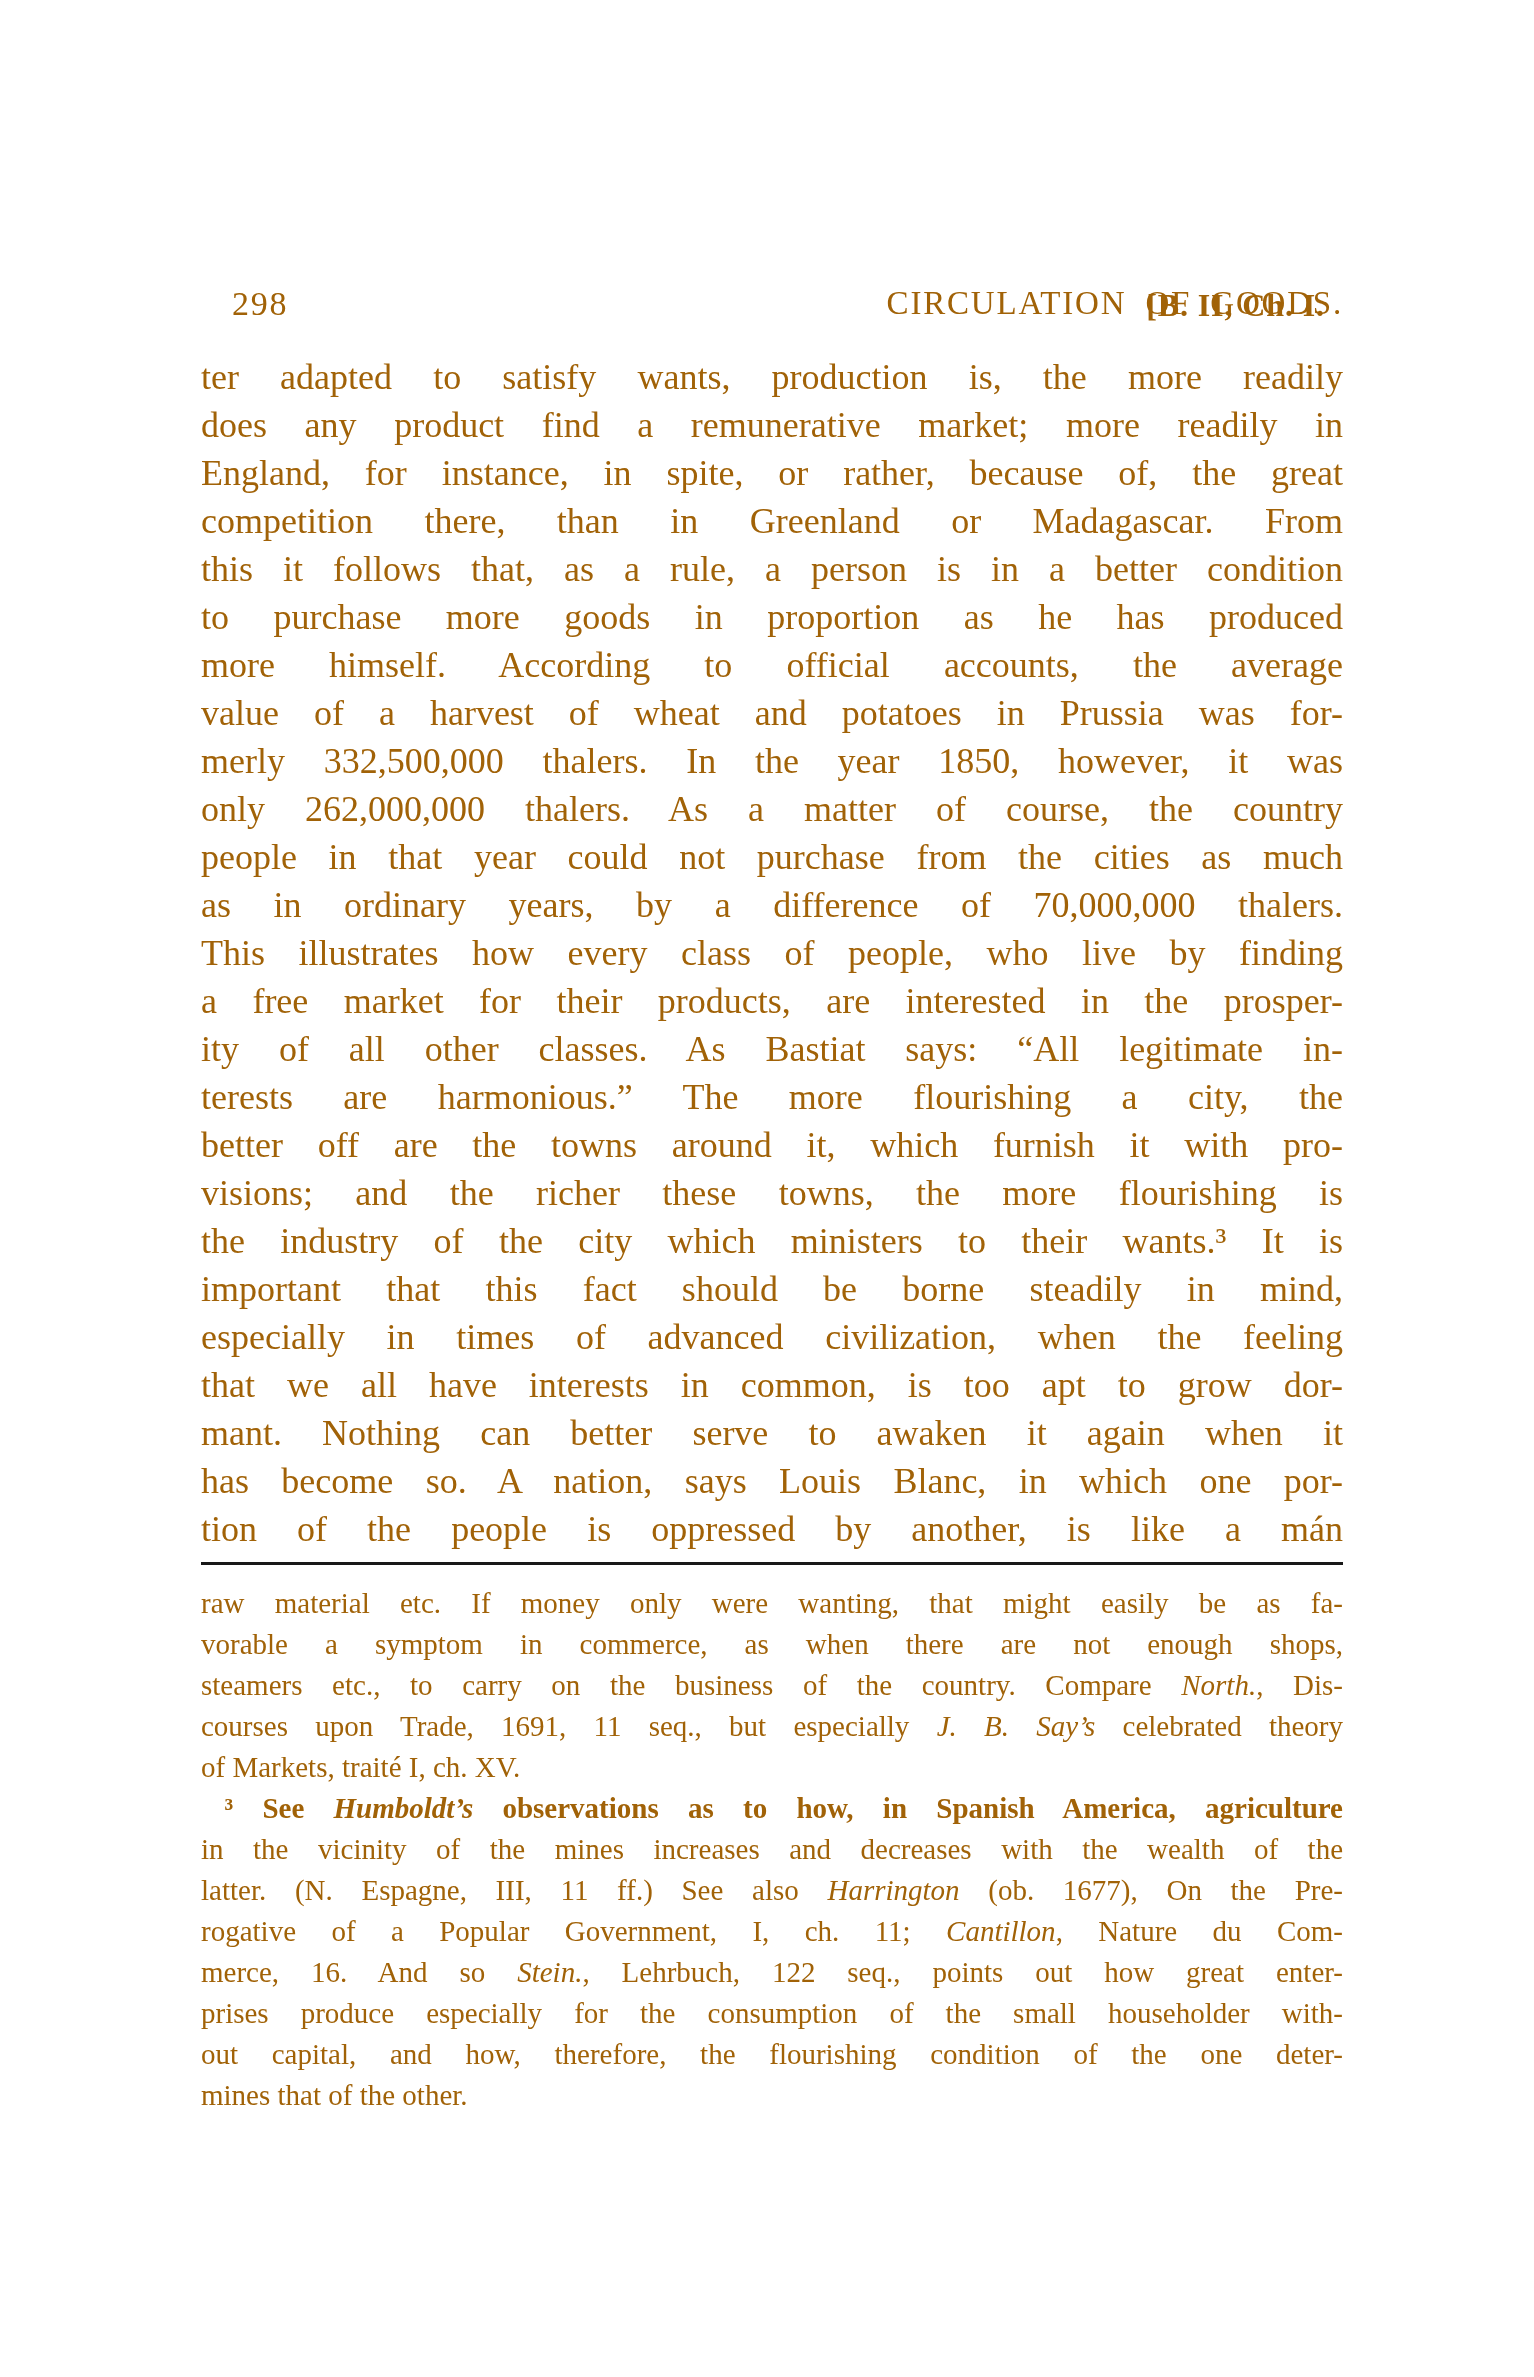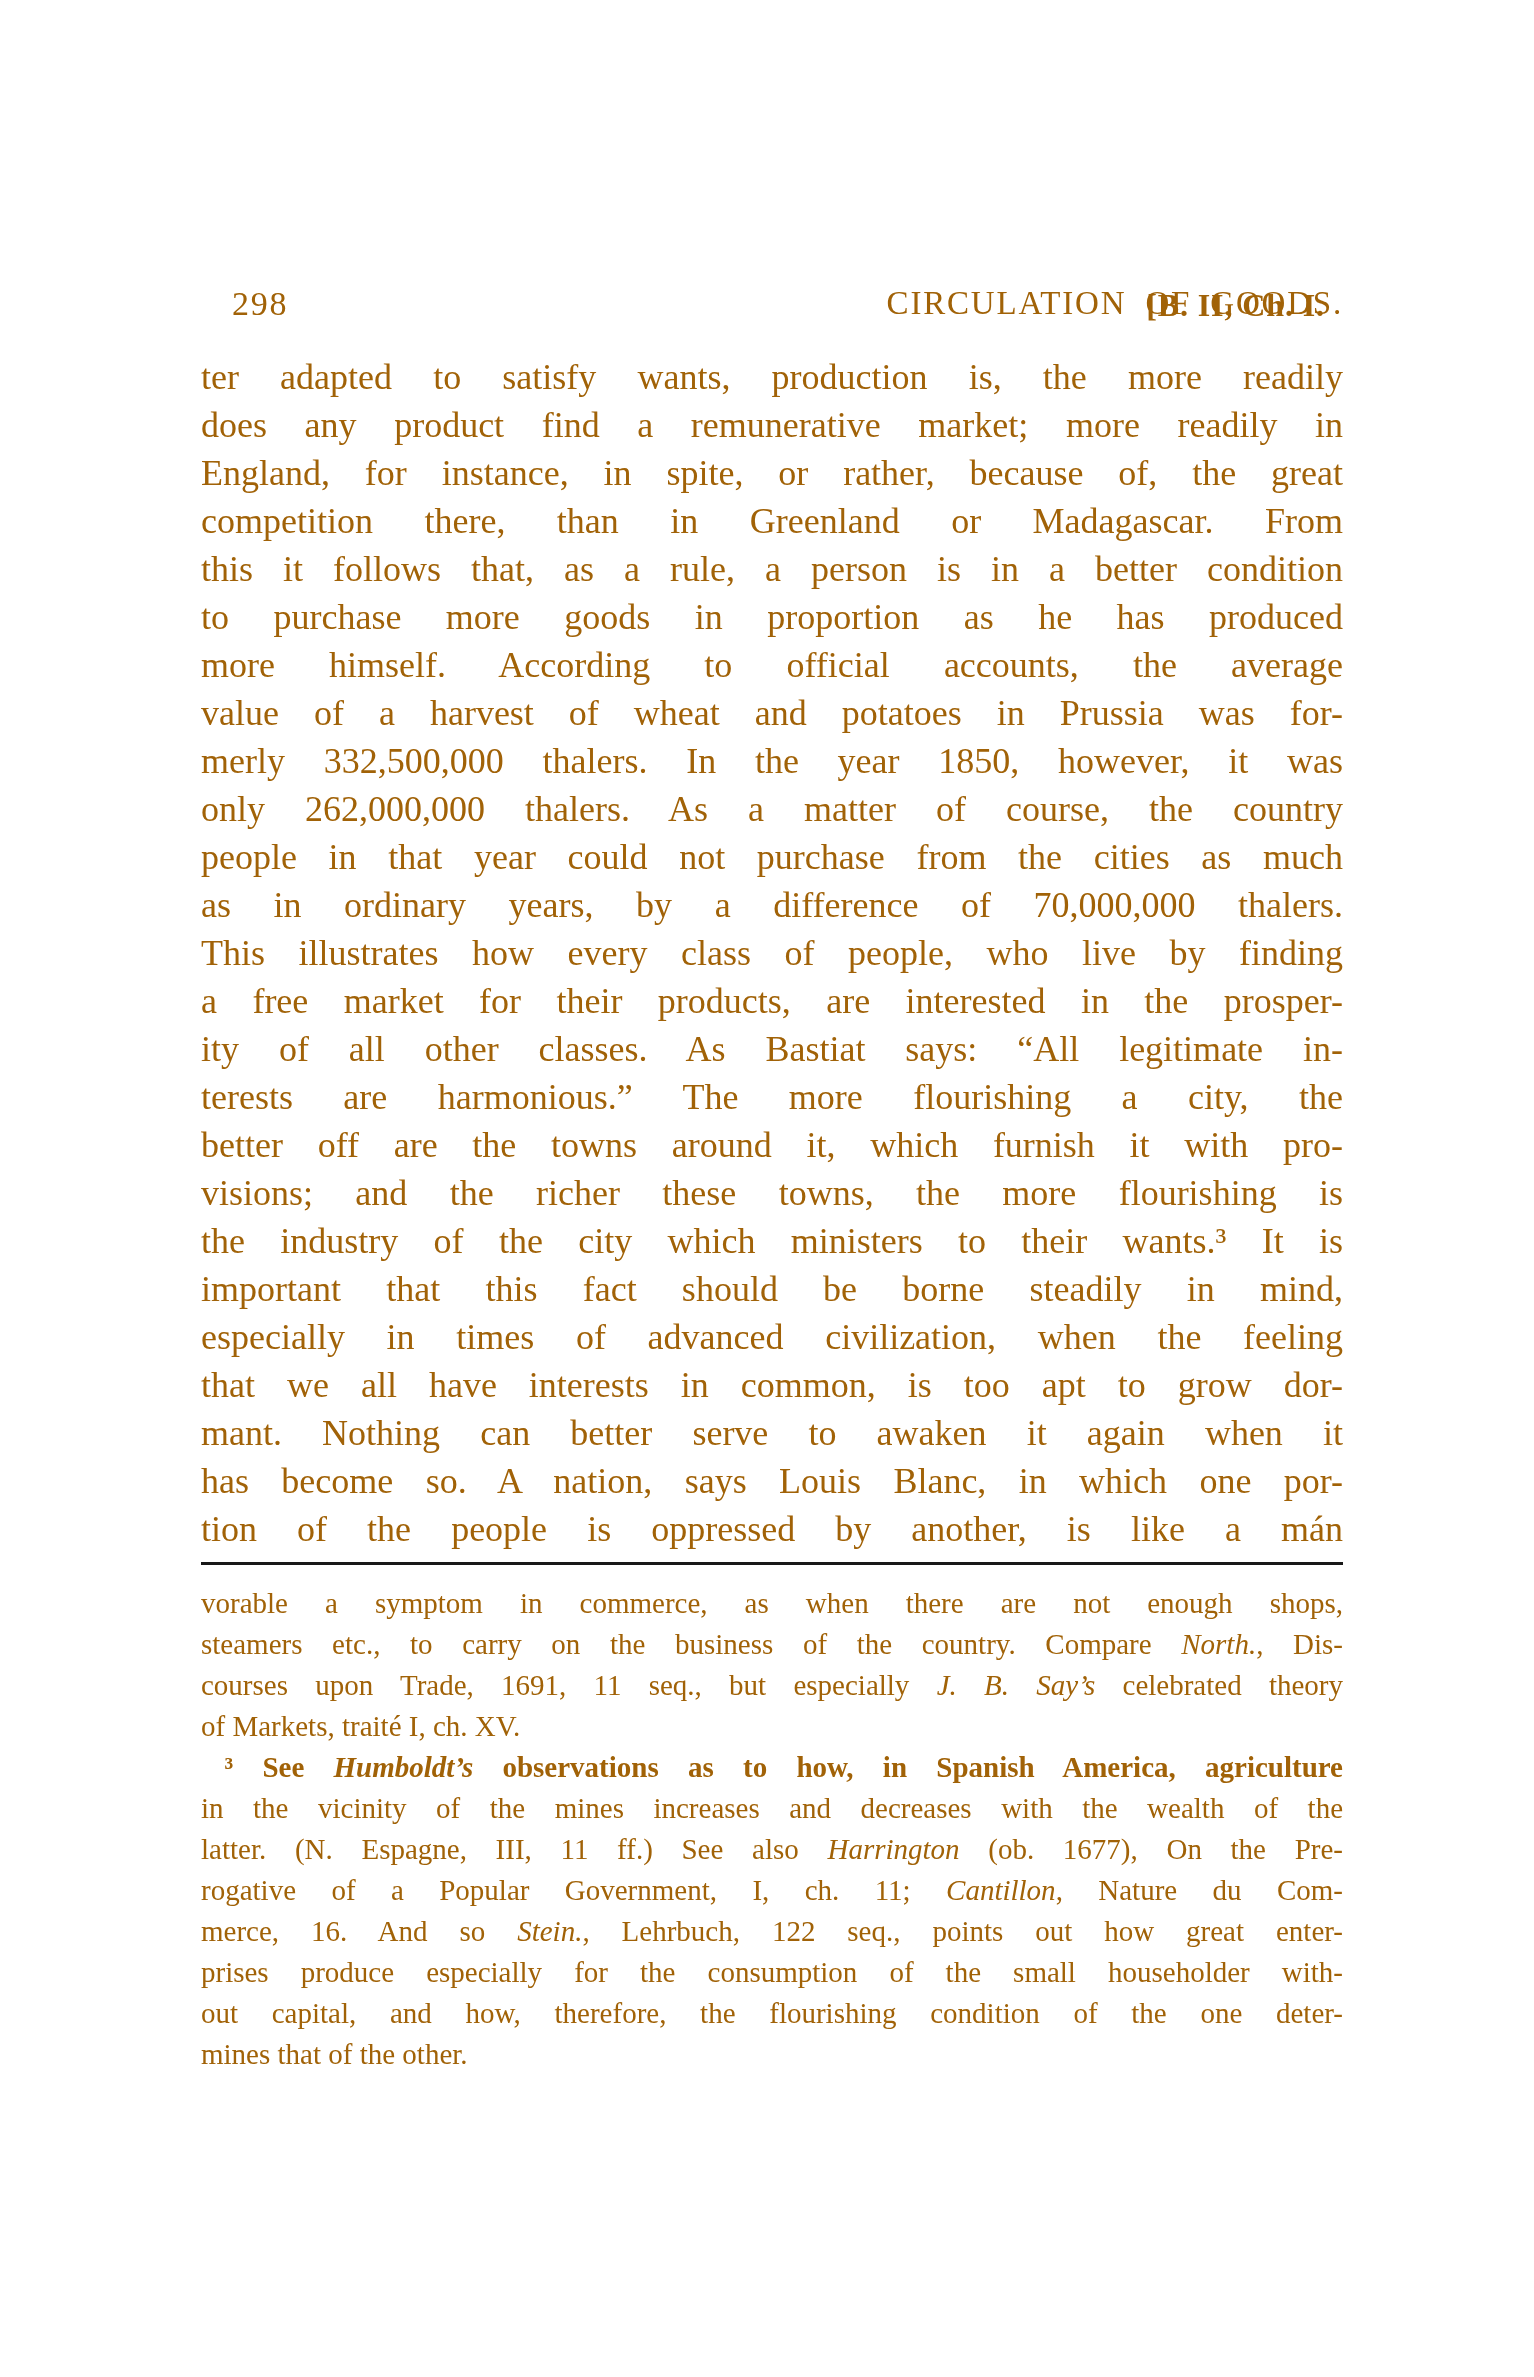--- a/index.html
+++ b/index.html
@@ -124,20 +124,21 @@
       <div class="line">that we all have interests in common, is too apt to grow dor-</div>
       <div class="line">mant. Nothing can better serve to awaken it again when it</div>
       <div class="line">has become so. A nation, says Louis Blanc, in which one por-</div>
       <div class="line">tion of the people is oppressed by another, is like a mán</div>
     </div>
 
     <div class="footnote-rule"></div>
 
     <div class="footnotes">
       <div class="footnote">
+        <div class="fline">raw material etc. If money only were wanting, that might easily be as fa-</div>
         <div class="fline">vorable a symptom in commerce, as when there are not enough shops,</div>
         <div class="fline">steamers etc., to carry on the business of the country. Compare <i>North.</i>, Dis-</div>
         <div class="fline">courses upon Trade, 1691, 11 seq., but especially <i>J. B. Say’s</i> celebrated theory</div>
         <div class="fline flush">of Markets, traité I, ch. XV.</div>
       </div>
       <div class="footnote">
         <div class="fline indent">³ See <i>Humboldt’s</i> observations as to how, in Spanish America, agriculture</div>
         <div class="fline">in the vicinity of the mines increases and decreases with the wealth of the</div>
         <div class="fline">latter. (N. Espagne, III, 11 ff.) See also <i>Harrington</i> (ob. 1677), On the Pre-</div>
         <div class="fline">rogative of a Popular Government, I, ch. 11; <i>Cantillon</i>, Nature du Com-</div>

